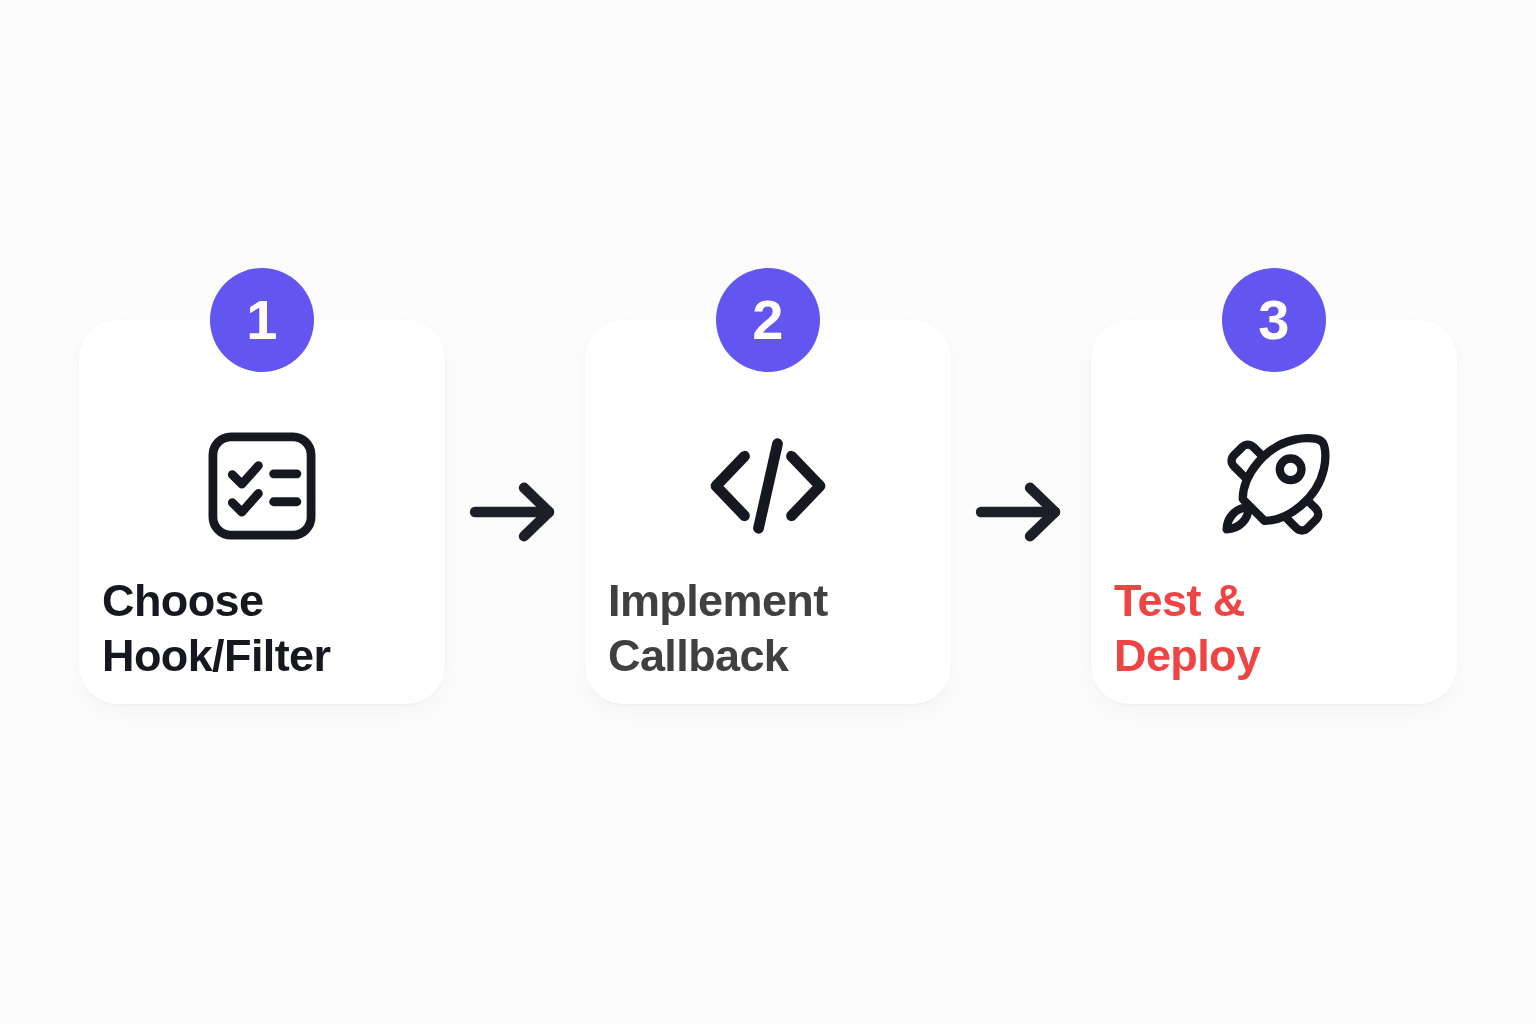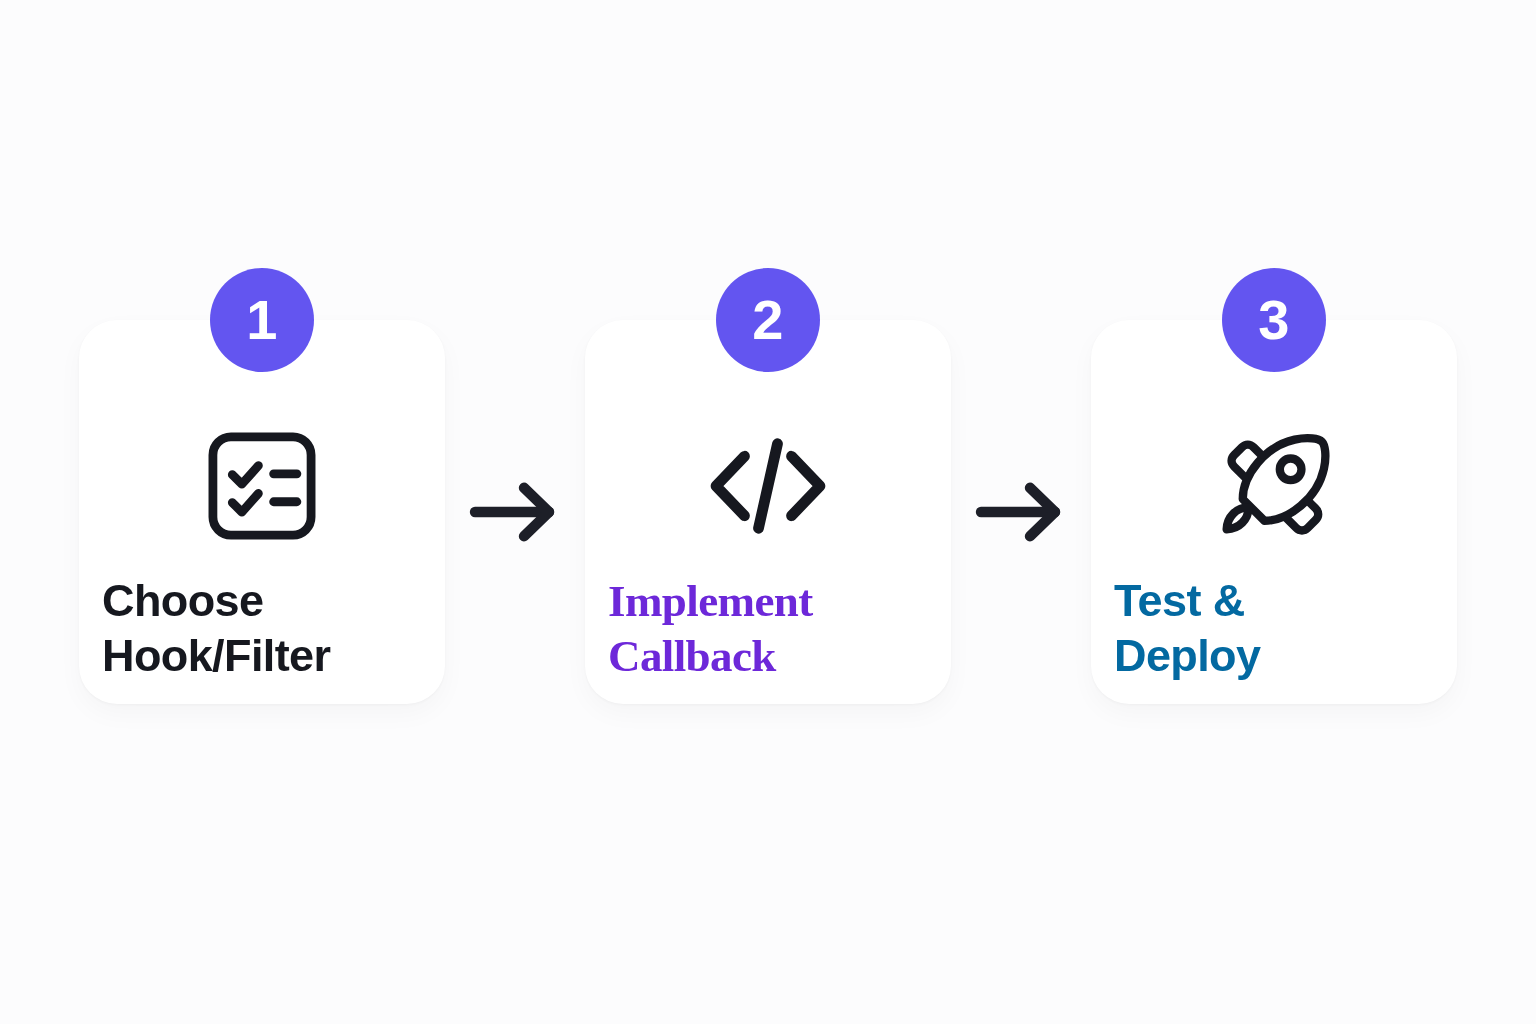--- a/index.html
+++ b/index.html
@@ -142,21 +142,21 @@
       <div class="step-badge" style="background: rgb(99, 85, 240); color: rgb(255, 255, 255);">
         <span>2</span>
       </div>
       <div class="step-icon" style="color: rgb(22, 24, 31);">
         <svg width="130" height="118" viewBox="0 0 52 47" fill="none" stroke="currentColor" stroke-width="4.3" stroke-linecap="round" stroke-linejoin="round">
           <polyline points="16.6,11.6 5.2,23.5 16.6,35.4"></polyline>
           <polyline points="35.4,11.6 46.8,23.5 35.4,35.4"></polyline>
           <line x1="29.8" y1="6.6" x2="22.2" y2="40.4"></line>
         </svg>
       </div>
-      <div class="step-label" style="color: #6d28d9; font-family: Liberation Serif, serif;">Implement
+      <div class="step-label" style="color: #404040;">Implement
 Callback</div>
     </div>
 
     <div class="step-arrow" style="color: rgb(29, 31, 40);">
       <svg width="92" height="66" viewBox="0 0 46 33" fill="none" stroke="currentColor" stroke-width="5.2" stroke-linecap="round" stroke-linejoin="round">
         <line x1="3" y1="16.5" x2="40" y2="16.5"></line>
         <polyline points="27.5,4.4 40,16.5 27.5,28.6"></polyline>
       </svg>
     </div>
 
@@ -174,18 +174,18 @@
 
           <path d="M13.4 21.5 L9.2 17.3 C7.8 15.9 7.8 14.1 9.2 12.7 L12.3 9.6
                    C13.7 8.2 15.5 8.2 16.9 9.6 L19.9 12.6"></path>
 
           <path d="M29.6 37.4 L33.8 41.6 C35.2 43.0 37.0 43.0 38.4 41.6 L41.5 38.5
                    C42.9 37.1 42.9 35.3 41.5 33.9 L38.5 30.9"></path>
 
           <path d="M15.0 33.4 C10.0 33.6 6.4 37.2 6.2 42.2 C11.2 42.0 14.8 38.4 15.0 33.4 Z"></path>
         </svg>
       </div>
-      <div class="step-label" style="color: #0369a1;">Test &amp;
+      <div class="step-label" style="color: #ef4444;">Test &amp;
 Deploy</div>
     </div>
 
   </div>
 </div>
 
 </body></html>

